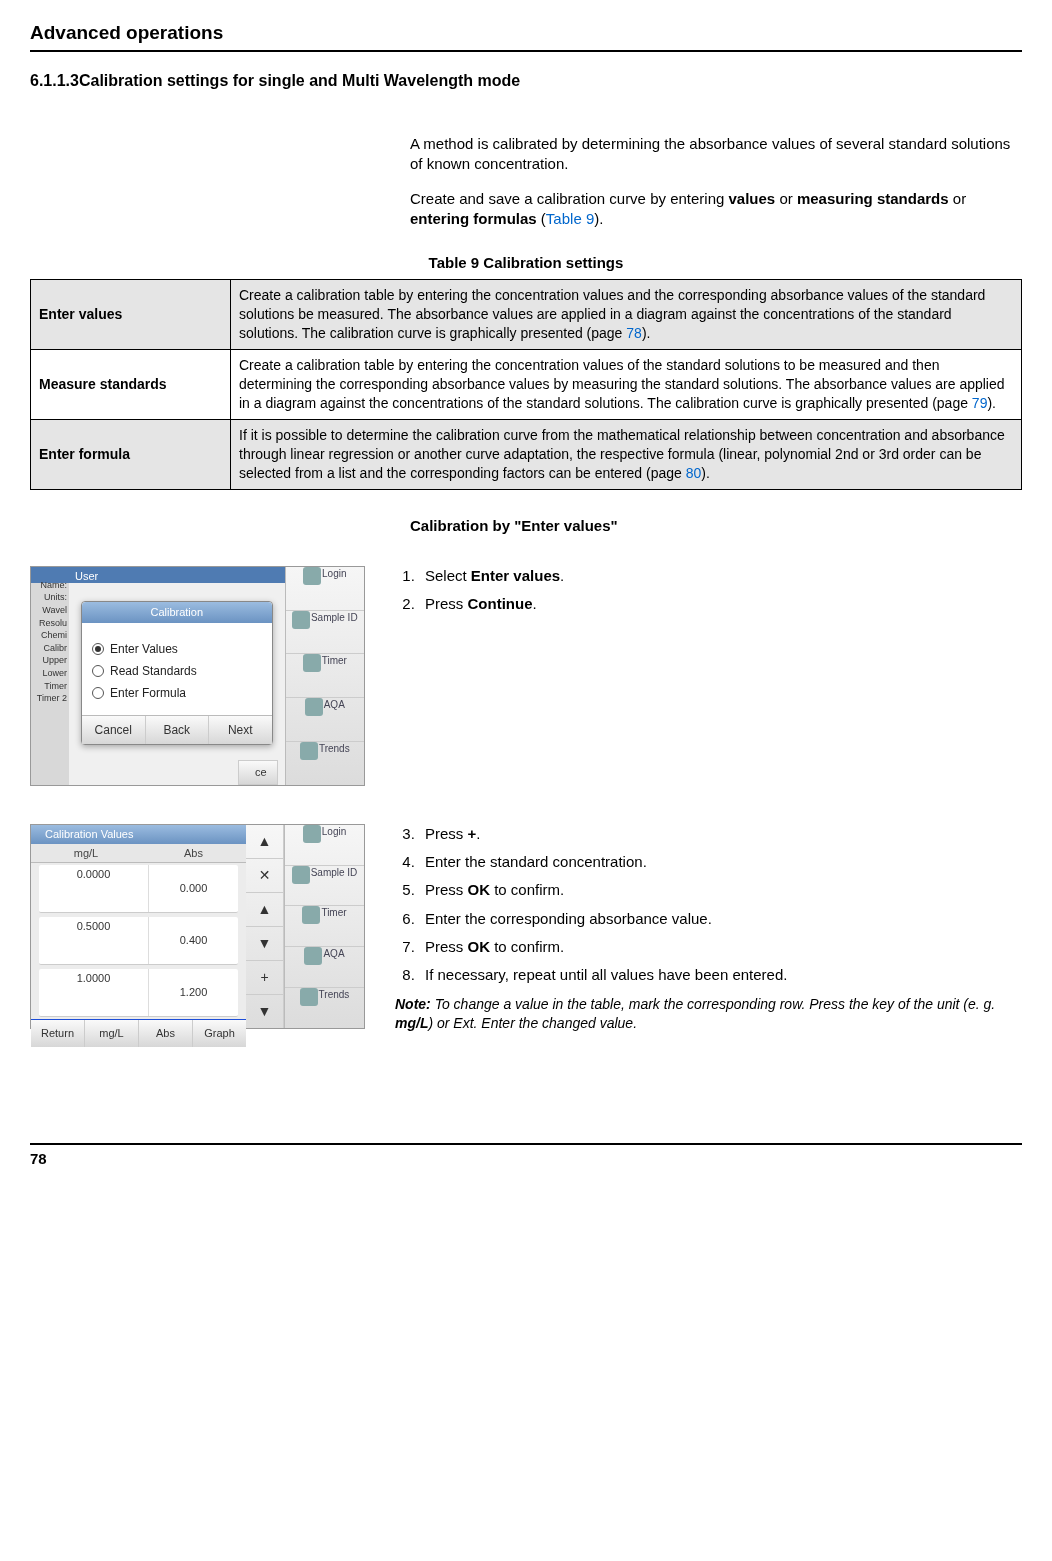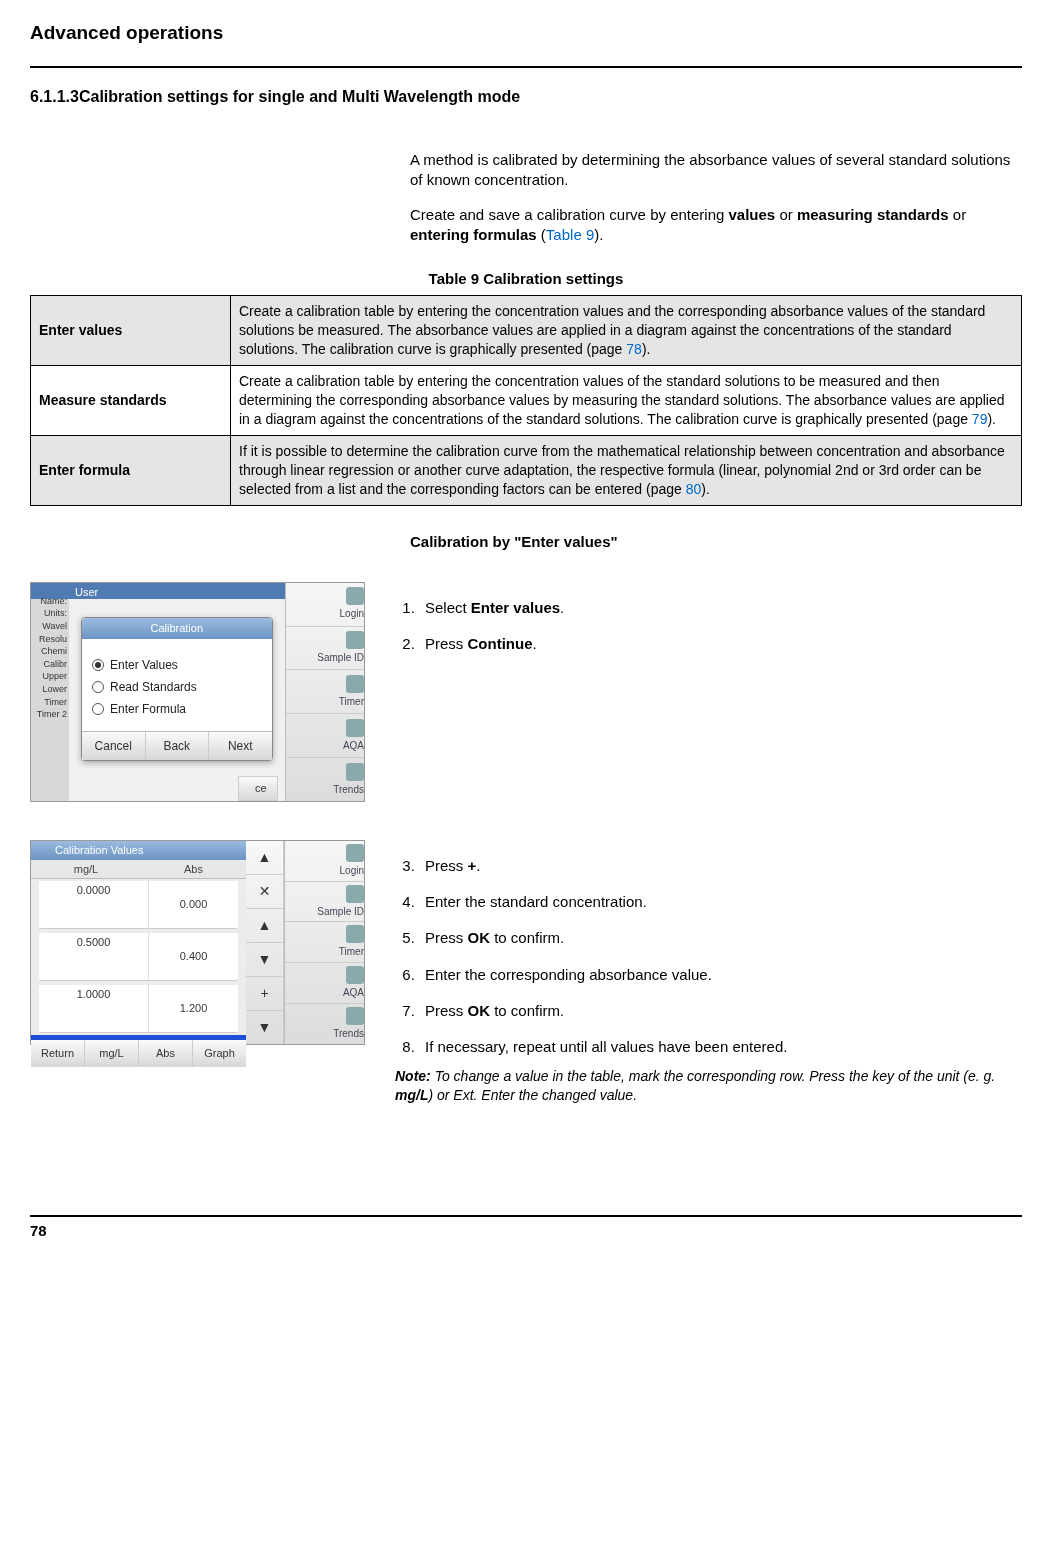--- a/index.html
+++ b/index.html
@@ -8,21 +8,21 @@
     font-size: 15px;
     color: #000;
     margin: 0;
     padding: 20px 30px 10px 30px;
     width: 1052px;
     line-height: 1.35;
   }
   h1.section-title {
     font-size: 19px;
     font-weight: bold;
-    margin: 0 0 20px 0;
+    margin: 0 0 4px 0;
   }
   hr.rule { border: none; border-top: 2px solid #000; margin: 0 0 18px 0; }
   .sub-heading {
     display: flex;
     font-weight: bold;
     font-size: 16px;
     margin-bottom: 14px;
   }
   .intro-block {
     margin-left: 380px;
@@ -90,63 +90,63 @@
   .radio.sel::after { content:""; position:absolute; left:2px; top:2px; width:6px; height:6px; background:#333; border-radius:50%; }
   .dlg-buttons { display:flex; border-top:1px solid #bbb; }
   .dlg-buttons .btn { flex:1; text-align:center; padding:6px 0; font-size:12px; background:linear-gradient(#fafafa,#d7d7d7); border-left:1px solid #ccc; }
   .dlg-buttons .btn:first-child { border-left:none; }
   .right-bar {
     width:80px; background:linear-gradient(#f6f6f6,#dcdcdc); border-left:1px solid #bbb;
     display:flex; flex-direction:column;
   }
   .rb-cell {
     flex:1; border-top:1px solid #ccc; text-align:center; font-size:10px; color:#445;
-    display:flex; flex-direction:column; justify-content:center; align-items:flex-end; gap:1px;
+    display:flex; flex-direction:row; justify-content:center; align-items:flex-start; gap:1px;
   }
   .rb-cell:first-child { border-top:none; }
   .rb-icon { width:18px; height:18px; background:#8aa; border-radius:3px; margin-bottom:1px; }
   .left-blur { position:absolute; left:0; top:0; bottom:0; width:38px;
     background:linear-gradient(#4f7bb2 0 16px,#d8d8d8 16px);
     font-size:9px; color:#333; padding-top:12px; line-height:1.4;
     text-align:right; padding-right:2px; filter:blur(0.3px);
   }
   
   .table-shot { height:205px; display:flex; }
   .table-shot .main {
     flex:1; background:#ececec; display:flex; flex-direction:column;
   }
   .table-shot .val-title {
-    background:linear-gradient(#9bbce0,#6b93c2); color:#fff; font-size:11px; padding:2px 24px;
+    background:linear-gradient(#9bbce0,#6b93c2); color:#fff; font-size:11px; padding:2px 14px;
   }
   .table-shot .val-header {
     display:flex; font-size:11px; color:#444; padding:2px 0; border-bottom:1px solid #bbb; background:#e7e7e7;
   }
   .table-shot .val-header span:first-child { width:110px; text-align:center; }
   .table-shot .val-header span:last-child { flex:1; text-align:center; }
   .table-shot .val-row {
     display:flex; font-size:11px; background:#fff; border-bottom:1px solid #ccc;
     margin:2px 8px; border-radius:2px;
   }
   .table-shot .val-row span:first-child { width:110px; text-align:center; border-right:1px solid #ddd; padding:2px 0; }
   .table-shot .val-row span:last-child { flex:1; text-align:center; padding:16px 0; }
-  .table-shot .bottom-bar { margin-top:auto; display:flex; border-top:5px solid #1d4ed8; }
+  .table-shot .bottom-bar { margin-top:auto; display:flex; border-top:1px solid #1d4ed8; }
   .table-shot .bottom-bar .btn {
     flex:1; text-align:center; font-size:11px; padding:6px 0;
     background:linear-gradient(#fafafa,#d7d7d7); border-left:1px solid #ccc;
   }
   .table-shot .bottom-bar .btn:first-child { border-left:none; }
   .table-shot .nav-col {
     width:38px; background:linear-gradient(#f7f7f7,#ddd); border-right:1px solid #ccc;
     display:flex; flex-direction:column;
   }
   .nav-btn { flex:1; display:flex; align-items:center; justify-content:center; border-top:1px solid #ccc; font-size:14px; color:#333; }
   .nav-btn:first-child { border-top:none; }
   .steps { flex:1; font-size:15px; }
   .steps ol { margin:0 0 10px 0; padding-left:24px; }
-  .steps ol li { padding-left:6px; margin-bottom:8px;margin-top:16px; }
+  .steps ol li { padding-left:6px; margin-bottom:8px; }
   .note { font-style: italic; font-size:14px; margin-top:6px; }
   .note b { font-weight:bold; font-style:italic; }
   .footer {
     border-top:2px solid #000; margin-top:110px; padding-top:4px;
     font-weight:bold; font-size:15px;
   }
 </style>
 </head>
 <body>
 

